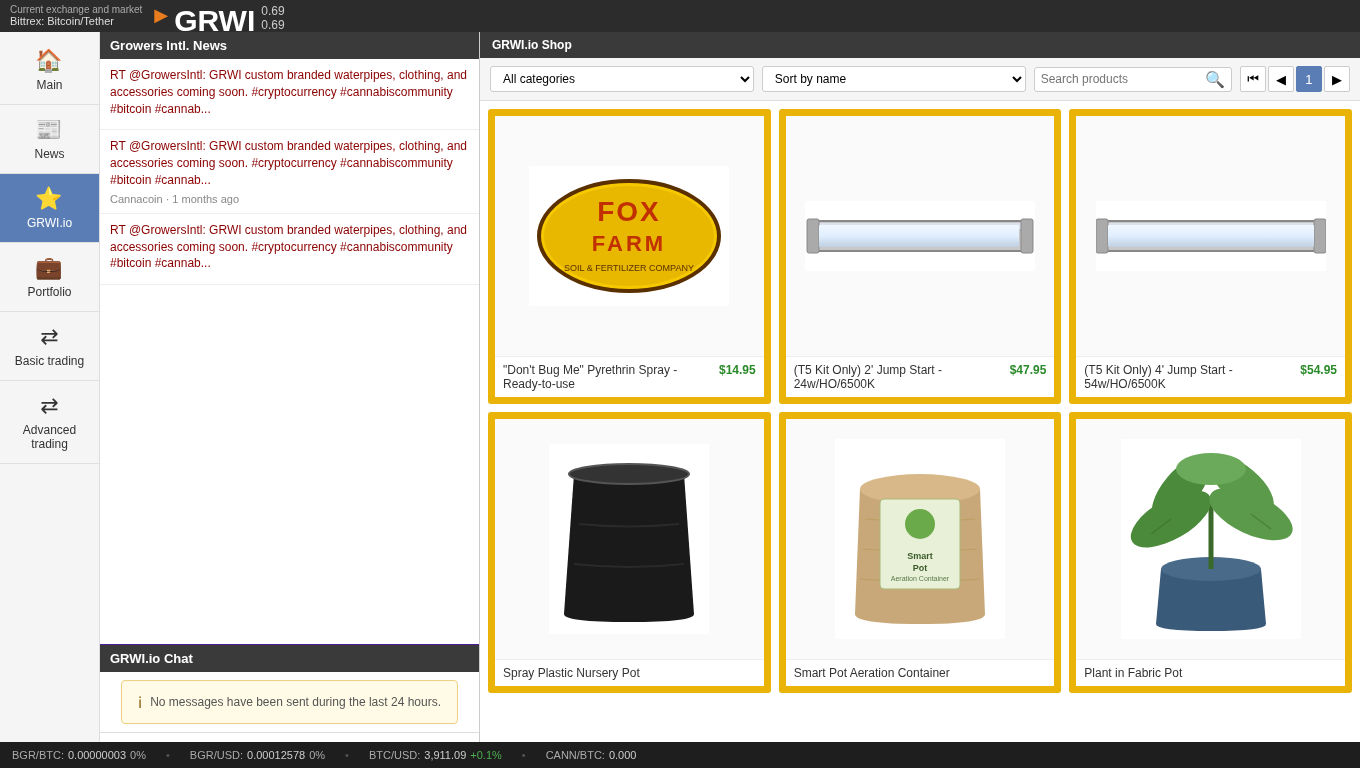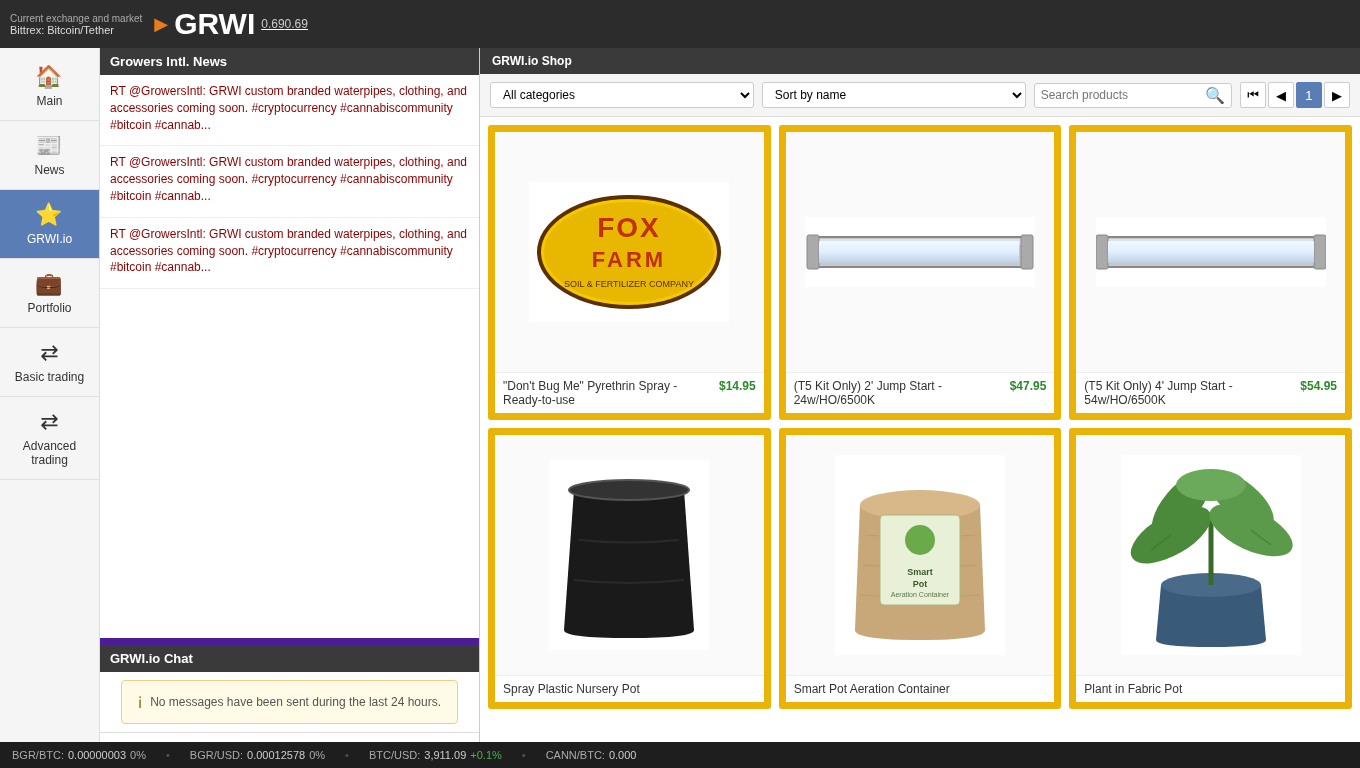--- a/index.html
+++ b/index.html
@@ -3,23 +3,22 @@
   <meta charset="utf-8">
   <style>
     * { box-sizing: border-box; margin: 0; padding: 0; }
     body { font-family: Arial, sans-serif; font-size: 13px; background: #f0f0f0; width: 1360px; height: 768px; overflow: hidden; display: flex; flex-direction: column; }
 
     
     #header {
       background: #2c2c2c;
       color: #fff;
       display: flex;
-      align-items: center;
       padding: 4px 10px;
-      height: 48px;
+      height: 32px;
       flex-shrink: 0;
     }
 
     
     #main-layout {
       display: flex;
       flex: 1;
       overflow: hidden;
     }
 
@@ -58,21 +57,21 @@
       border-right: 1px solid #ccc;
       flex-shrink: 0;
     }
 
     
     #news-section {
       flex: 1;
       display: flex;
       flex-direction: column;
       overflow: hidden;
-      border-bottom: 7px solid #4c1d95;
+      border-bottom: 1px solid #4c1d95;
     }
     #news-header {
       background: #3a3a3a;
       color: #fff;
       padding: 6px 10px;
       font-size: 13px;
       font-weight: bold;
       flex-shrink: 0;
     }
     #news-content {
@@ -275,21 +274,21 @@
 </head>
 <body>
 
 <div id="header">
   <div style="display:flex; flex-direction:column; margin-right:6px;">
     <span style="font-size:10px; color:#aaa;">Current exchange and market</span>
     <span style="font-size:11px; color:#ddd;">Bittrex: Bitcoin/Tether</span>
   </div>
   <span style="color:#e87c1e; font-size:18px; margin: 0 6px;">▶</span>
   <span style="font-size:30px; font-weight:bold; color:#fff; margin-right:6px;">GRWI</span>
-  <div style="display:flex; flex-direction:row;text-decoration:underline;">
+  <div style="display:flex; flex-direction:column;">
     <span style="font-size:12px; color:#ccc;">0.69</span>
     <span style="font-size:12px; color:#ccc;">0.69</span>
   </div>
 </div>
 
 <div id="main-layout">
 
   <div id="sidebar">
     <div class="nav-item">
       <span class="nav-icon">🏠</span>
@@ -324,20 +323,21 @@
       <div id="news-content">
         <div class="news-item">
           <div class="news-text">
             RT @GrowersIntl: GRWI custom branded waterpipes, clothing, and accessories coming soon. #cryptocurrency #cannabiscommunity #bitcoin #cannab...
           </div>
         </div>
         <div class="news-item">
           <div class="news-text">
             RT @GrowersIntl: GRWI custom branded waterpipes, clothing, and accessories coming soon. #cryptocurrency #cannabiscommunity #bitcoin #cannab...
           </div>
+          <div class="news-meta">Cannacoin · 1 months ago</div>
         </div>
         <div class="news-item">
           <div class="news-text">
             RT @GrowersIntl: GRWI custom branded waterpipes, clothing, and accessories coming soon. #cryptocurrency #cannabiscommunity #bitcoin #cannab...
           </div>
         </div>
       </div>
     </div>
 
     <div id="chat-section">

